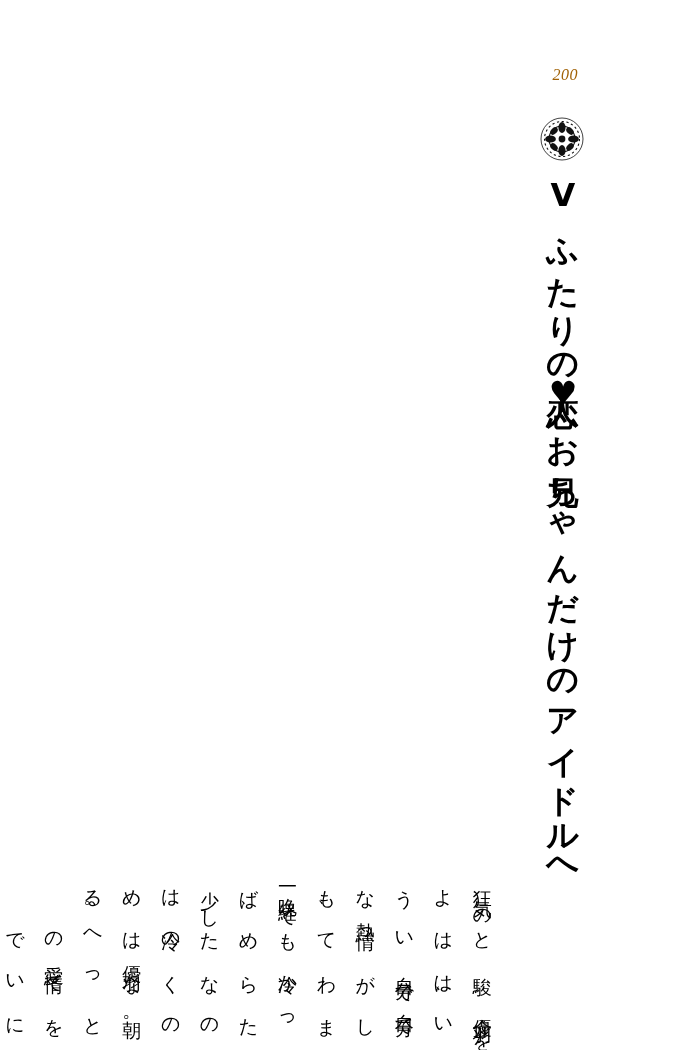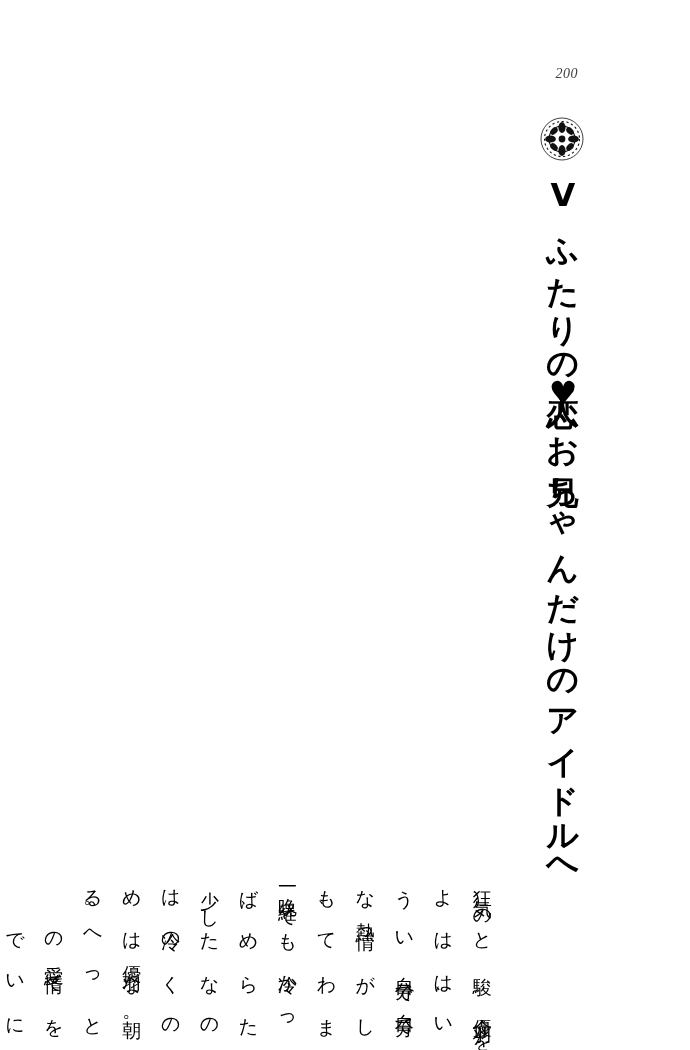--- a/index.html
+++ b/index.html
@@ -16,23 +16,23 @@
     color: #000000;
   }
 
   
   .page-number {
     position: absolute;
     top: 66px;
     right: 112px;
     font-family: "Liberation Serif", "DejaVu Serif", serif;
     font-style: italic;
-    font-size: 14px;
+    font-size: 16px;
     letter-spacing: 0.5px;
-    color: #404040;
+    color: #a16207;
   }
 
   
   .vertical-block {
     position: absolute;
     top: 120px;
     right: 110px;
     height: 840px;
     display: flex;
     flex-direction: row;

